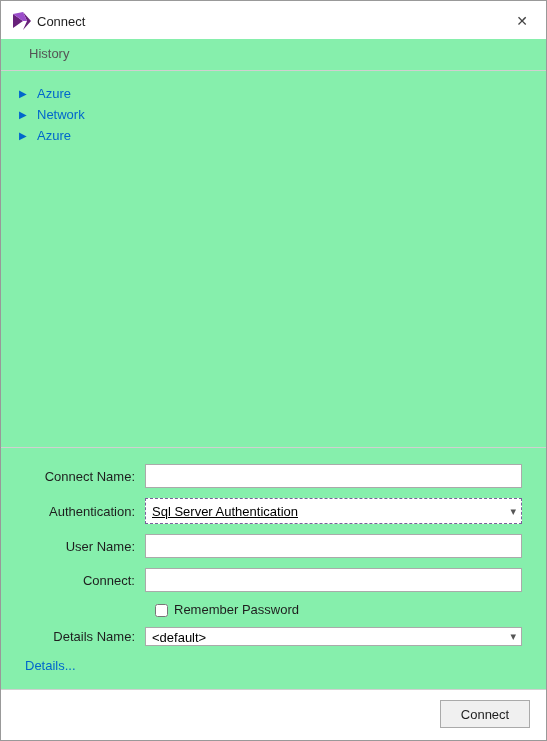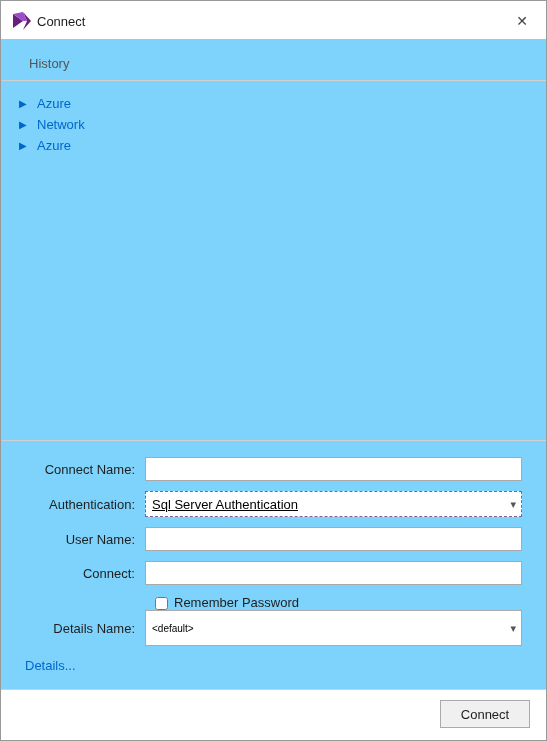--- a/index.html
+++ b/index.html
@@ -8,21 +8,21 @@
       font-size: 13px;
       background: #f0f0f0;
       display: flex;
       justify-content: center;
       align-items: center;
       min-height: 100vh;
     }
     .dialog {
       width: 547px;
       height: 741px;
-      background: #7dd3fc;
+      background: #86efac;
       border: 1px solid #999;
       box-shadow: 2px 2px 10px rgba(0,0,0,0.3);
       display: flex;
       flex-direction: column;
     }
     .title-bar {
       display: flex;
       align-items: center;
       justify-content: space-between;
       padding: 8px 12px 6px 12px;
@@ -62,21 +62,20 @@
       gap: 4px;
     }
     .tab {
       padding: 6px 12px 8px 12px;
       cursor: pointer;
       font-size: 13px;
       color: #444;
       border-bottom: 2px solid transparent;
       position: relative;
       top: 1px;
-      margin-top: 10px;
     }
     .tab.active {
       font-weight: 600;
       color: #1e1e1e;
       border-bottom: 2px solid #9b4dca;
     }
     .tab.inactive { color: #555; font-weight: normal; }
     .content-area {
       flex: 1;
       display: flex;
@@ -158,32 +157,33 @@
       font-size: 11px;
     }
     .select-wrapper-plain {
       flex: 1;
       position: relative;
       display: flex;
       align-items: center;
     }
     .select-wrapper-plain select {
       width: 100%;
-      height: 36px;
+      height: 19px;
       border: 1px solid #aaa;
       padding: 2px 12px 2px 6px;
-      font-size: 10px;
+      font-size: 13px;
       outline: none;
       background: #fff;
       appearance: none;
       -webkit-appearance: none;
     }
     .checkbox-row {
       display: flex;
       align-items: flex-end;
+      margin-bottom: 10px;
       padding-left: 130px;
     }
     .checkbox-row input[type="checkbox"] {
       margin-right: 6px;
       width: 13px;
       height: 13px;
     }
     .checkbox-label {
       font-size: 13px;
       color: #1e1e1e;

